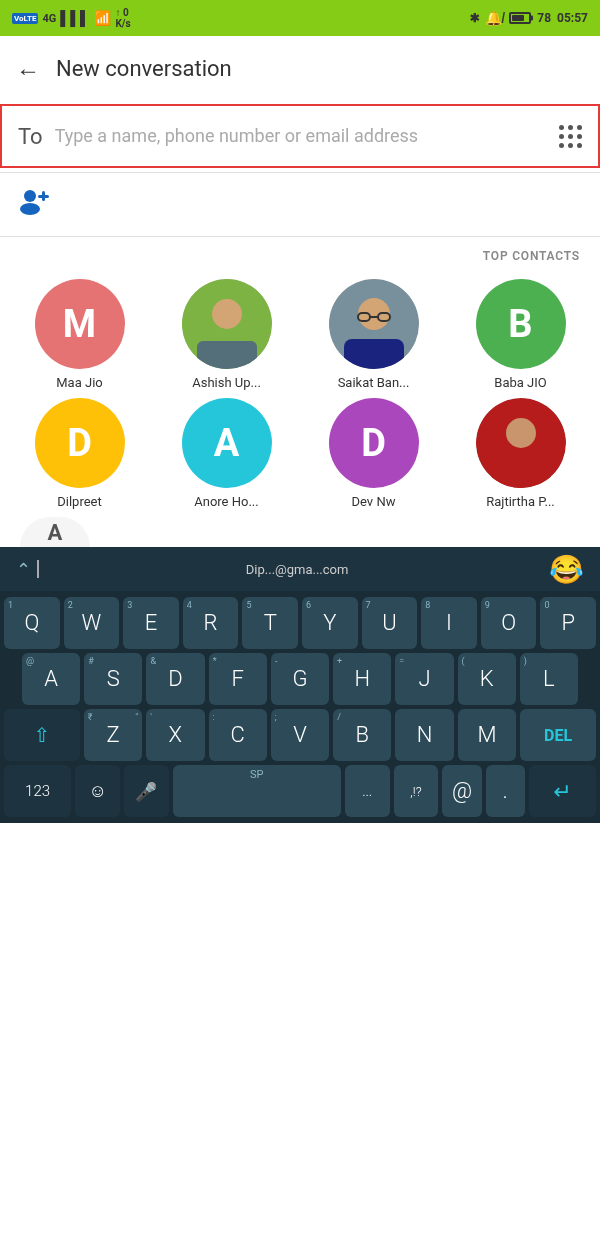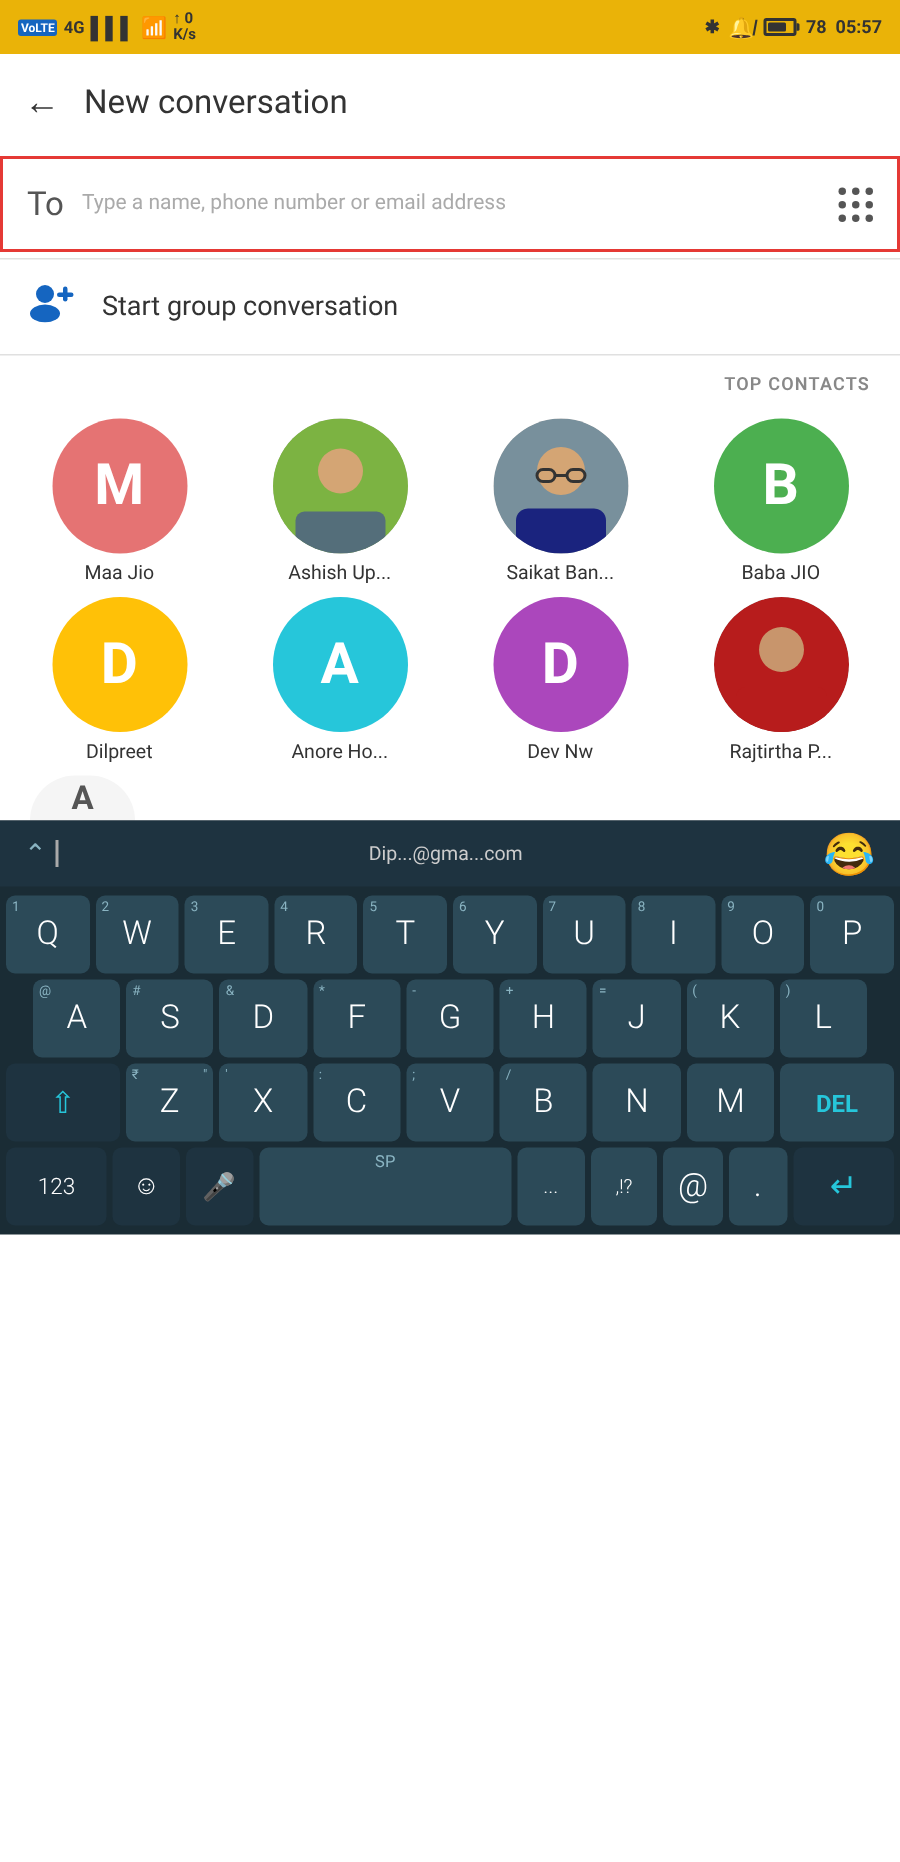--- a/index.html
+++ b/index.html
@@ -10,21 +10,21 @@
       font-family: 'Roboto', Arial, sans-serif;
       background: #fff;
       overflow-x: hidden;
     }
 
     
     .status-bar {
       display: flex;
       justify-content: space-between;
       align-items: center;
-      background: #eab308;
+      background: #84cc16;
       padding: 6px 12px;
       height: 36px;
     }
     .status-left {
       display: flex;
       align-items: center;
       gap: 4px;
       font-size: 11px;
       font-weight: bold;
       color: #333;
@@ -95,21 +95,21 @@
       min-height: 64px;
     }
     .to-label {
       font-size: 22px;
       color: #555;
       margin-right: 12px;
       flex-shrink: 0;
     }
     .to-input {
       flex: 1;
-      font-size: 14px;
+      font-size: 18px;
       color: #aaa;
       line-height: 1.4;
     }
     .grid-dots {
       display: grid;
       grid-template-columns: repeat(3, 5px);
       gap: 4px;
       margin-left: 12px;
       flex-shrink: 0;
     }
@@ -361,21 +361,20 @@
 <div class="group-conv">
   <span class="group-icon">
     
     <svg width="32" height="28" viewBox="0 0 32 28" fill="none">
       <circle cx="10" cy="9" r="6" fill="#1565c0"></circle>
       <ellipse cx="10" cy="22" rx="10" ry="6" fill="#1565c0"></ellipse>
       <rect x="22" y="4" width="3" height="10" rx="1.5" fill="#1565c0"></rect>
       <rect x="18" y="8" width="11" height="3" rx="1.5" fill="#1565c0"></rect>
     </svg>
   </span>
-  <span class="group-label">Start group conversation</span>
 </div>
 
 <div class="divider"></div>
 
 <div class="section-header">TOP CONTACTS</div>
 
 <div class="contacts-grid">
 
   <div class="contact-item">
     <div class="contact-avatar bg-red">M</div>

